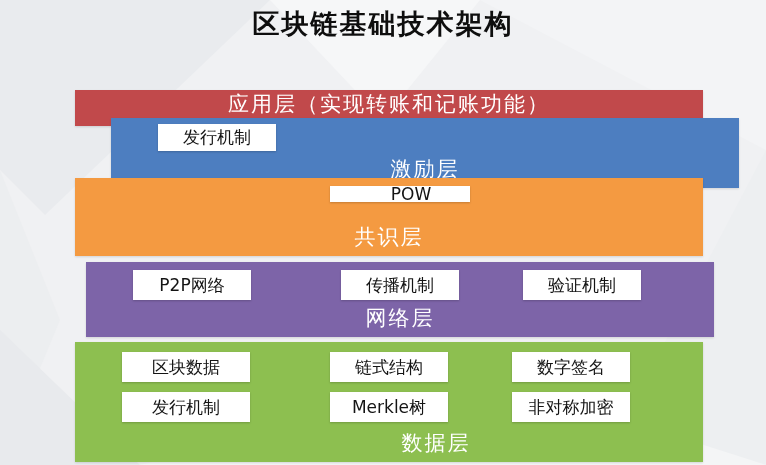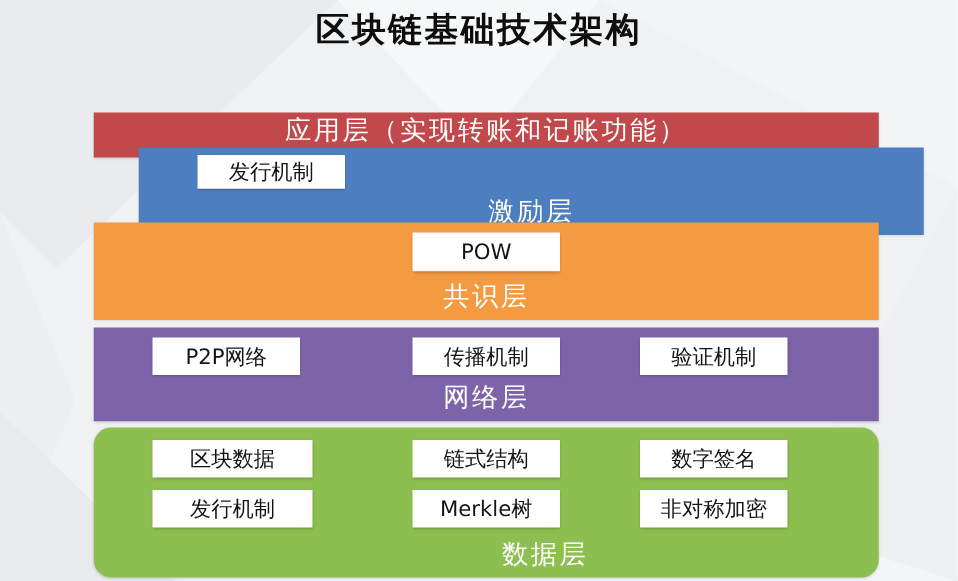--- a/index.html
+++ b/index.html
@@ -31,21 +31,21 @@
   .chip{
     position:absolute;background:#ffffff;color:#141414;
     display:flex;align-items:center;justify-content:center;
     font-size:17px;box-shadow:0 1px 2px rgba(0,0,0,.20);
     white-space:nowrap;
   }
   .c1{left:47px;width:118px;}
   .c2{left:255px;width:118px;}
   .c3{left:437px;width:118px;}
   .band-incentive .chip{top:6px;height:27px;}
-  .band-consensus .chip{top:8px;height:31px;}
+  .band-consensus .chip{top:8px;height:16px;padding-left:22px;}
   .band-network .chip{top:8px;height:30px;}
   .band-data .r1{top:10px;height:30px;}
   .band-data .r2{top:50px;height:30px;}
   .band-data .c1{width:128px;}
 </style>
 </head>
 <body>
 
 <div class="stage">
 
@@ -70,28 +70,28 @@
   <div class="band band-incentive" style="background-color: rgb(77, 126, 192);">
     <div class="chip c1">发行机制</div>
     <div class="band-label">激励层</div>
   </div>
 
   <div class="band band-consensus" style="background-color: rgb(244, 154, 65);">
     <div class="chip c2">POW</div>
     <div class="band-label">共识层</div>
   </div>
 
-  <div class="band band-network" style="background-color: rgb(125, 100, 168);">
+  <div class="band band-network" style="background-color: rgb(125, 100, 168); margin-left: 11px;">
     <div class="chip c1">P2P网络</div>
     <div class="chip c3">验证机制</div>
     <div class="chip c2">传播机制</div>
     <div class="band-label">网络层</div>
   </div>
 
-  <div class="band band-data" style="background-color: rgb(141, 191, 80); border-radius: 14px;">
+  <div class="band band-data" style="background-color: rgb(141, 191, 80);">
     <div class="chip r1 c1">区块数据</div>
     <div class="chip r1 c2">链式结构</div>
     <div class="chip r1 c3">数字签名</div>
     <div class="chip r2 c1">发行机制</div>
     <div class="chip r2 c3">非对称加密</div>
     <div class="chip r2 c2">Merkle树</div>
     <div class="band-label">数据层</div>
   </div>
 
 </div>

